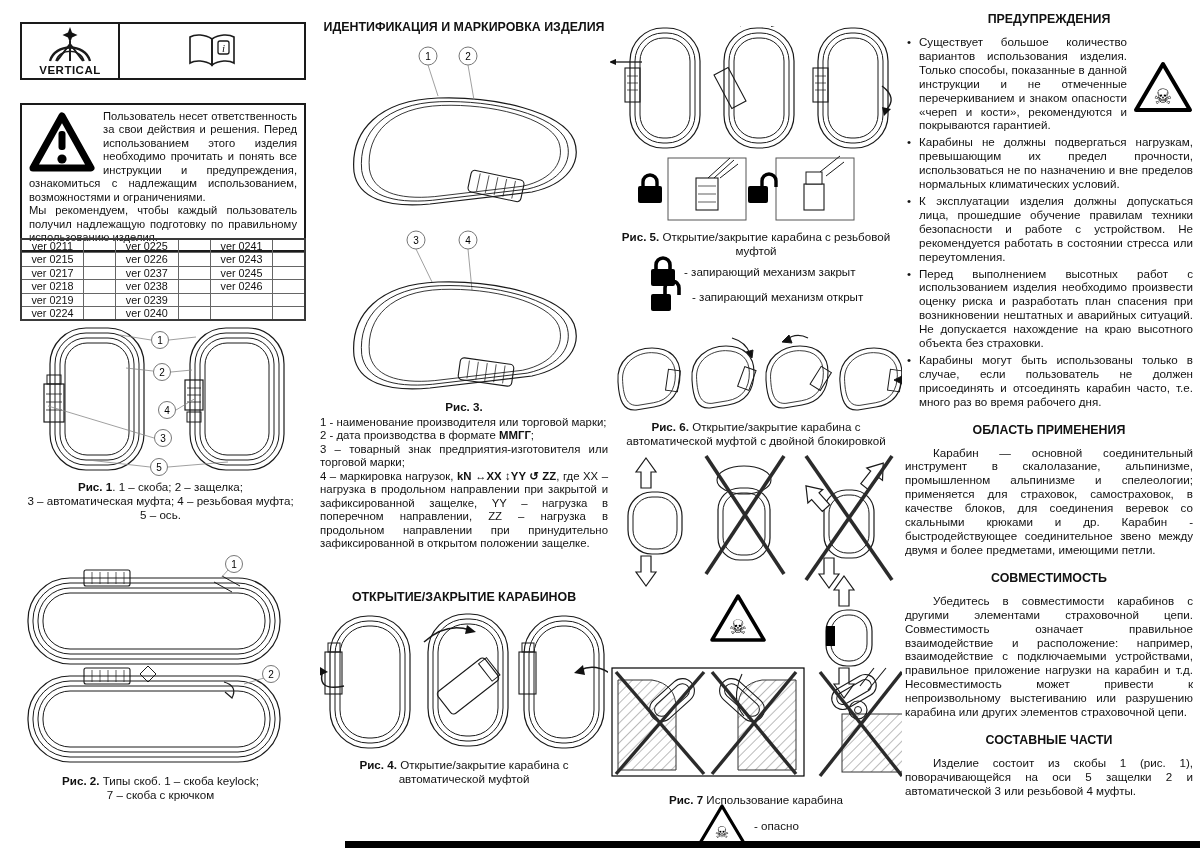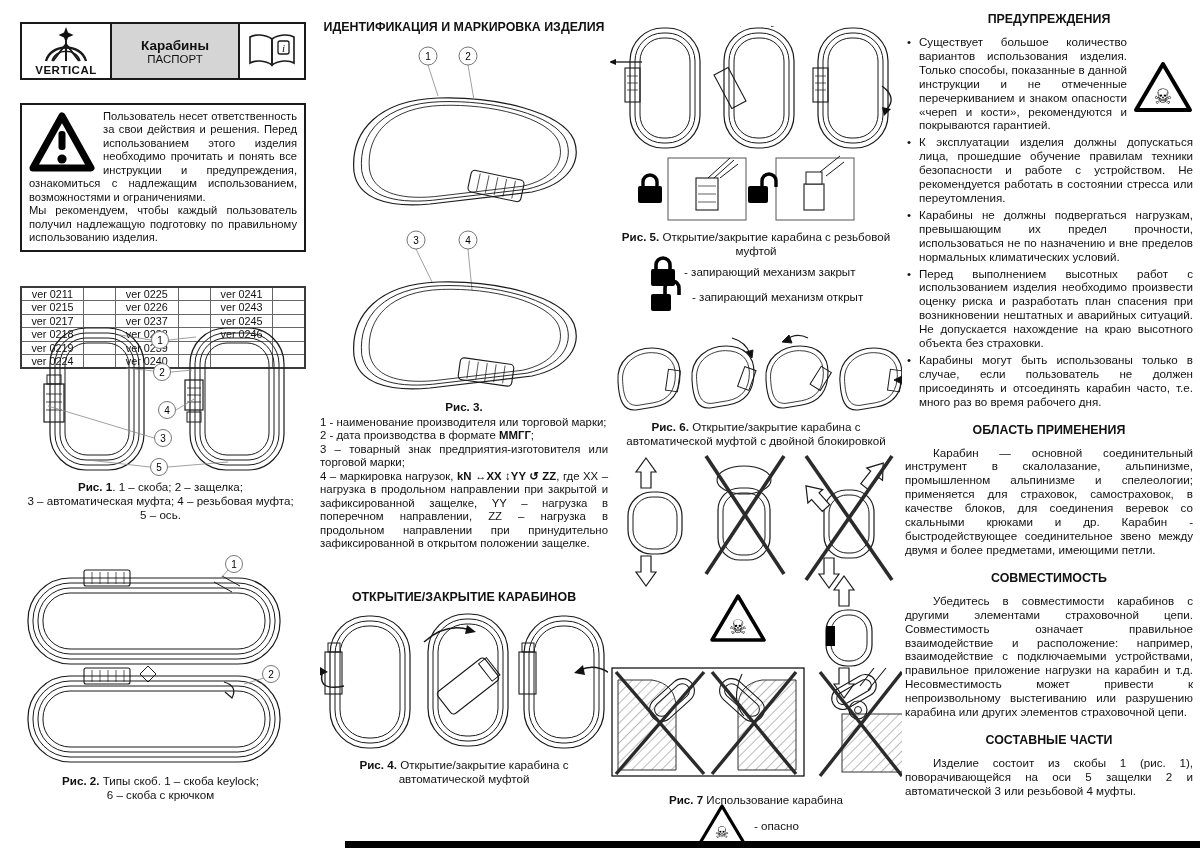--- a/index.html
+++ b/index.html
@@ -17,21 +17,21 @@
   .cap { font-size:11.6px; line-height:1.22; text-align:center; width:100%; }
   .h1 { font-size:12.4px; font-weight:bold; text-align:center; width:100%; }
   .body-txt { font-size:11.6px; line-height:1.2; }
   svg { display:block; }
   .ln { stroke:#1a1a1a; fill:none; }
   
   .hdr { display:flex; border:2px solid #1a1a1a; height:58px; }
   .hdr .cell { border-right:2px solid #1a1a1a; display:flex; flex-direction:column;
     align-items:center; justify-content:center; background:#fff; }
   .hdr .cell:last-child { border-right:none; }
-  .hdr .c-logo { width:90px; }
+  .hdr .c-logo { width:98px; }
   .hdr .c-title { width:128px; background:#d5d5d5; }
   .hdr .c-book { flex:1; }
   .hdr .brand { font-size:11.5px; font-weight:bold; letter-spacing:.5px; margin-top:1px; }
   .hdr .t1 { font-size:13.5px; font-weight:bold; }
   .hdr .t2 { font-size:11.5px; }
   
   .warnbox { border:2px solid #1a1a1a; padding:5px 7px 6px 7px; font-size:11.2px; line-height:1.2; }
   .warnbox .tri { float:left; width:66px; height:60px; margin:2px 8px 2px 0; }
   
   table.vers { border-collapse:collapse; width:286px; font-size:10.8px; }
@@ -63,24 +63,20 @@
     <div class="abs hdr" style="left:12px; top:22px; width:286px;">
       <div class="cell c-logo">
         <svg width="50" height="36" viewBox="0 0 50 36">
           <polygon points="25,0 27,5.5 32.5,8 27,10.5 25,16 23,10.5 17.5,8 23,5.5" fill="#111"></polygon>
           <path d="M5,34 C10,16 40,16 45,34" class="ln" stroke-width="2.4"></path>
           <path d="M11,34 C15,21 35,21 39,34" class="ln" stroke-width="1.6"></path>
           <path d="M25,14 L25,34 M25,17 L12,34 M25,17 L38,34" class="ln" stroke-width="2"></path>
         </svg>
         <div class="brand">VERTICAL</div>
       </div>
-      <div class="cell c-title">
-        <div class="t1">Карабины</div>
-        <div class="t2">ПАСПОРТ</div>
-      </div>
       <div class="cell c-book">
         <svg width="50" height="38" viewBox="0 0 50 38">
           <path d="M25,7 C18,2 8,2 3,5 L3,31 C8,28 18,28 25,33 Z" fill="#fff" class="ln" stroke-width="1.6"></path>
           <path d="M25,7 C32,2 42,2 47,5 L47,31 C42,28 32,28 25,33 Z" fill="#fff" class="ln" stroke-width="1.6"></path>
           <rect x="31" y="9" width="11" height="13" rx="2" fill="#fff" class="ln" stroke-width="1.3"></rect>
           <text x="36.5" y="19.5" text-anchor="middle" font-size="11" font-style="italic" font-family="Liberation Serif, serif" fill="#111">i</text>
         </svg>
       </div>
     </div>
 
@@ -89,21 +85,21 @@
         <svg width="66" height="60" viewBox="0 0 66 60">
           <polygon points="33,4 62,56 4,56" fill="#fff" stroke="#000" stroke-width="7" stroke-linejoin="round"></polygon>
           <rect x="29.5" y="19" width="7" height="19" rx="3" fill="#000"></rect>
           <circle cx="33" cy="47" r="4.6" fill="#000"></circle>
         </svg>
       </span>
       <span>Пользователь несет ответственность за свои действия и решения. Перед использованием этого изделия необходимо прочитать и понять все инструкции и предупреждения, ознакомиться с надлежащим использованием, возможностями и ограничениями.</span>
       <div>Мы рекомендуем, чтобы каждый пользователь получил надлежащую подготовку по правильному использованию изделия.</div>
     </div>
 
-    <table class="vers abs" style="left:12px; top:238px;margin-top:48px;">
+    <table class="vers abs" style="left:12px; top:238px;">
       <tbody>
         <tr>
             <td class="v">ver 0211</td>
             <td class="e"></td>
             <td class="v">ver 0225</td>
             <td class="e"></td>
             <td class="v">ver 0241</td>
             <td class="e"></td>
           </tr>
         <tr>
@@ -223,21 +219,21 @@
         <line x1="244" y1="126" x2="224" y2="132"></line>
       </g>
       <circle cx="214" cy="12" r="8.5" fill="#fff" stroke="#777"></circle>
         <text x="214" y="15.5" text-anchor="middle" class="callout-text">1</text>
       <circle cx="251" cy="122" r="8.5" fill="#fff" stroke="#777"></circle>
         <text x="251" y="125.5" text-anchor="middle" class="callout-text">2</text>
     </svg>
 
     <div class="abs cap" style="left:0; top:774px;">
       <span class="b">Рис. 2.</span><span> Типы скоб. 1 – скоба keylock;</span><br>
-      <span>6 – скоба с крючком</span>
+      <span>7 – скоба с крючком</span>
     </div>
   </div>
 
   <div class="col" id="col2">
     <div class="abs h1" style="top:20px;">ИДЕНТИФИКАЦИЯ И МАРКИРОВКА ИЗДЕЛИЯ</div>
 
     <svg class="abs" style="left:0; top:42px;" width="288" height="356" viewBox="0 0 288 356">
       <defs>
         <path id="trap" d="M8,86 C4,44 34,14 92,12 C150,10 216,26 228,54 C236,76 222,98 186,106 L84,118 C40,122 12,112 8,86 Z"></path>
       </defs>
@@ -545,22 +541,22 @@
       <ul class="warns">
         <li>
           <span class="skull-float">
             <svg width="60" height="54" viewBox="0 0 60 54">
               <polygon points="30,3 57,49 3,49" fill="#fff" stroke="#000" stroke-width="4" stroke-linejoin="round"></polygon>
               <text x="30" y="43" text-anchor="middle" font-size="21" class="skull-g" fill="#000">☠</text>
             </svg>
           </span>
           <span>Существует большое количество вариантов использования изделия. Только способы, показанные в данной инструкции и не отмеченные перечеркиванием и знаком опасности «череп и кости», рекомендуются и покрываются гарантией.</span>
         </li>
+        <li><span>Карабины не должны подвергаться нагрузкам, превышающим их предел прочности, использоваться не по назначению и вне пределов нормальных климатических условий.</span></li>
         <li><span>К эксплуатации изделия должны допускаться лица, прошедшие обучение правилам техники безопасности и работе с устройством. Не рекомендуется работать в состоянии стресса или переутомления.</span></li>
-        <li><span>Карабины не должны подвергаться нагрузкам, превышающим их предел прочности, использоваться не по назначению и вне пределов нормальных климатических условий.</span></li>
         <li><span>Перед выполнением высотных работ с использованием изделия необходимо произвести оценку риска и разработать план спасения при возникновении нештатных и аварийных ситуаций. Не допускается нахождение на краю высотного объекта без страховки.</span></li>
         <li><span>Карабины могут быть использованы только в случае, если пользователь не должен присоединять и отсоединять карабин часто, т.е. много раз во время рабочего дня.</span></li>
       </ul>
 
       <h3>ОБЛАСТЬ ПРИМЕНЕНИЯ</h3>
       <p>Карабин — основной соединительный инструмент в скалолазание, альпинизме, промышленном альпинизме и спелеологии; применяется для страховок, самостраховок, в качестве блоков, для соединения веревок со скальными крюками и др. Карабин - быстродействующее соединительное звено между двумя и более предметами, имеющими петли.</p>
 
       <h3>СОВМЕСТИМОСТЬ</h3>
       <p>Убедитесь в совместимости карабинов с другими элементами страховочной цепи. Совместимость означает правильное взаимодействие и расположение: например, взаимодействие с подключаемыми устройствами, правильное приложение нагрузки на карабин и т.д. Несовместимость может привести к непроизвольному выстегиванию или разрушению карабина или других элементов страховочной цепи.</p>
 

